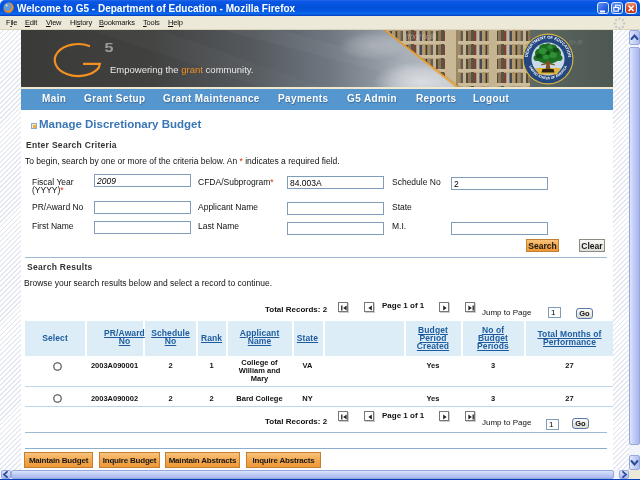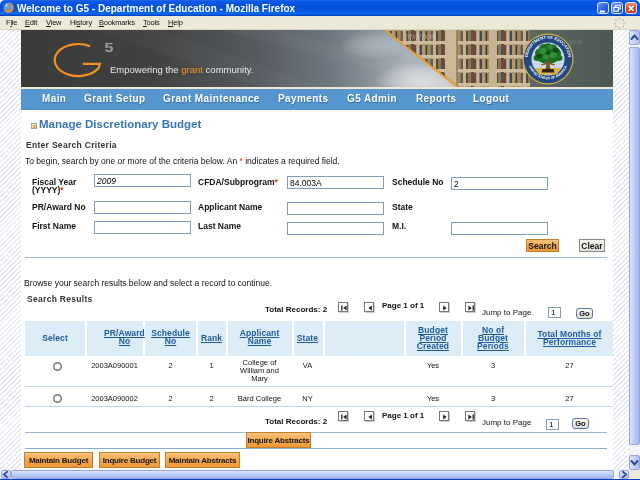--- a/index.html
+++ b/index.html
@@ -40,21 +40,21 @@
 #content { left:21px; top:30px; width:592px; height:440px; background:#fff; }
 #banner { left:0; top:0; width:592px; height:57px; }
 #sepline { left:0; top:57px; width:592px; height:2px; background:#efe8cf; }
 #nav { left:0; top:59px; width:592px; height:21px; background:#5596cf; }
 .navitem { position:absolute; top:63px; color:#fff; font-weight:bold; font-size:10px; letter-spacing:0.4px; text-shadow:0.5px 0.5px 1px #3a6a9a;}
 
 #heading-ico { left:9.5px; top:92.5px; width:6px; height:6px; border:1px solid #8aa8c8; background:#f0b050; box-shadow:inset 1px 1px 0 #fce8c0; }
 #heading { left:18px; top:88px; font-size:11.5px; font-weight:bold; color:#3a76b4; letter-spacing:0px; }
 .sechead { font-size:8.5px; font-weight:bold; color:#333; letter-spacing:0.3px; }
 .small { font-size:8.5px; color:#111; }
-.flabel { position:absolute; font-size:8.5px; font-weight:bold; color:#111; line-height:8px; white-space:nowrap;}
+.flabel { position:absolute; font-size:8.5px; font-weight:normal; color:#111; line-height:8px; white-space:nowrap;}
 .red { color:#e03000; }
 input.tb { position:absolute; height:13px; border:1px solid #7f9db9; background:#fff; font-family:"Liberation Sans",sans-serif; font-size:8.5px; padding:1px 2px; }
 #ddl { left:430px; top:172px; width:125px; height:12px; border:1px solid #7f9db9; background:#fff; font-size:8.5px; }
 #ddlbtn { position:absolute; right:1px; top:1px; width:12px; height:9px; border:1px solid #9daee4; border-radius:1px;
   background:linear-gradient(180deg,#e0e7fd,#c0cdf7 60%,#a8b8f2); color:#1c3a8c; font-size:7px; line-height:9px; text-align:center; font-weight:bold;}
 .obtn { position:absolute; white-space:nowrap; overflow:hidden; border:1px solid #c08030; background:linear-gradient(180deg,#f9c47c,#f3a64a 55%,#ef9838);
   color:#18181a; font-weight:bold; font-size:8.5px; text-align:center; }
 .obtn.bb { font-size:8px; letter-spacing:-0.2px; }
 .gbtn { position:absolute; border:1px solid #8a8a82; background:linear-gradient(180deg,#f8f8f4,#dedfd8);
   color:#18181a; font-weight:bold; font-size:8.5px; text-align:center; }
@@ -65,21 +65,21 @@
 .pgbtn svg { position:absolute; left:1px; top:1px; }
 .ptxt { position:absolute; font-size:8px; color:#111; }
 .pbold { font-weight:bold; }
 input.jmp { position:absolute; width:13px; height:11px; border:1px solid #7f9db9; font-size:8px; padding:0 2px; font-family:"Liberation Sans",sans-serif;}
 .gobtn { position:absolute; width:17px; height:11px; border:1.5px solid #5878a8; border-radius:3px; background:linear-gradient(180deg,#fbfbf9,#dcdcd4); font-size:7.5px; font-weight:bold; text-align:center; line-height:9px; color:#111;}
 
 
 #thead { left:4px; top:291px; width:588px; height:35px; background:#ddedf7; }
 .th { position:absolute; color:#1d5b9e; font-weight:bold; font-size:8.5px; text-align:center; text-decoration:underline; line-height:8px; letter-spacing:0.1px;}
 .sep { position:absolute; top:0; width:2px; height:35px; background:#fff; }
-.td { position:absolute; font-size:7.5px; color:#111; text-align:center; line-height:8px;}
+.td { position:absolute; font-size:7.5px; color:#111; text-align:center; line-height:8px;font-weight:bold;}
 .rowline { position:absolute; height:1px; background:#bcd6ea; }
 .radio { position:absolute; width:9px; height:9px; border:1px solid #555; border-radius:50%; background:#fff; box-shadow:inset 0 0 0 0.5px #888;}
 </style>
 </head>
 <body>
 
 <div class="abs" id="titlebar"></div>
 <div class="abs" id="titletext">Welcome to G5 - Department of Education - Mozilla Firefox</div>
 <svg class="abs" style="left:3px;top:2px" width="11" height="11" viewBox="0 0 11 11">
   <circle cx="5.5" cy="5.5" r="5" fill="#5b9be0"></circle>
@@ -293,21 +293,21 @@
   <input class="tb" style="left: 73px; top: 191px; width: 97px;">
   <div class="flabel" style="left:177px; top:192px;">Last Name</div>
   <input class="tb" style="left: 266px; top: 192px; width: 97px;">
   <div class="flabel" style="left:371px; top:192px;">M.I.</div>
   <input class="tb" style="left: 430px; top: 192px; width: 97px;">
 
   <div class="obtn" style="left:505px; top:209px; width:33px; height:13px; line-height:12px;">Search</div>
   <div class="gbtn" style="left:558px; top:209px; width:26px; height:13px; line-height:12px;">Clear</div>
   <div class="hline" style="left:4px; top:227px; width:582px;"></div>
 
-  <div class="abs sechead" style="left:6px; top:232px;margin-top:32px;">Search Results</div>
+  <div class="abs sechead" style="left:6px; top:232px;">Search Results</div>
   <div class="abs small" style="left:3px; top:248px;">Browse your search results below and select a record to continue.</div>
 
   <div class="ptxt pbold" style="left:244px; top:275px;">Total Records: 2</div>
   <div class="pgbtn" style="left:317px; top:272px;">
       <svg width="8" height="8">
         <path d="M1.8,1.4 L1.8,6.6" stroke="#222" stroke-width="1.3" fill="none"></path>
         <path d="M6.6,1.4 L3.2,4 L6.6,6.6 Z" fill="#222"></path>
       </svg>
     </div>
   <div class="pgbtn" style="left:343px; top:272px;">
@@ -401,14 +401,14 @@
   <div class="ptxt" style="left:461px; top:388px;">Jump to Page</div>
   <input class="jmp" style="left: 525px; top: 389px;" value="1">
   <div class="gobtn" style="left:551px; top:388px;">Go</div>
 
   <div class="hline" style="left:4px; top:402px; width:582px;"></div>
   <div class="hline" style="left:4px; top:417.5px; width:582px; background:#88aed0;"></div>
 
   <div class="obtn bb" style="left:3px; top:422px; width:69px; height:16px; line-height:15px;">Maintain Budget</div>
   <div class="obtn bb" style="left:78px; top:422px; width:61px; height:16px; line-height:15px;">Inquire Budget</div>
   <div class="obtn bb" style="left:144px; top:422px; width:75px; height:16px; line-height:15px;">Maintain Abstracts</div>
-  <div class="obtn bb" style="left:225px; top:402px; width:65px; height:16px; line-height:15px;">Inquire Abstracts</div>
+  <div class="obtn bb" style="left:225px; top:422px; width:75px; height:16px; line-height:15px;">Inquire Abstracts</div>
 </div>
 
 </body></html>

